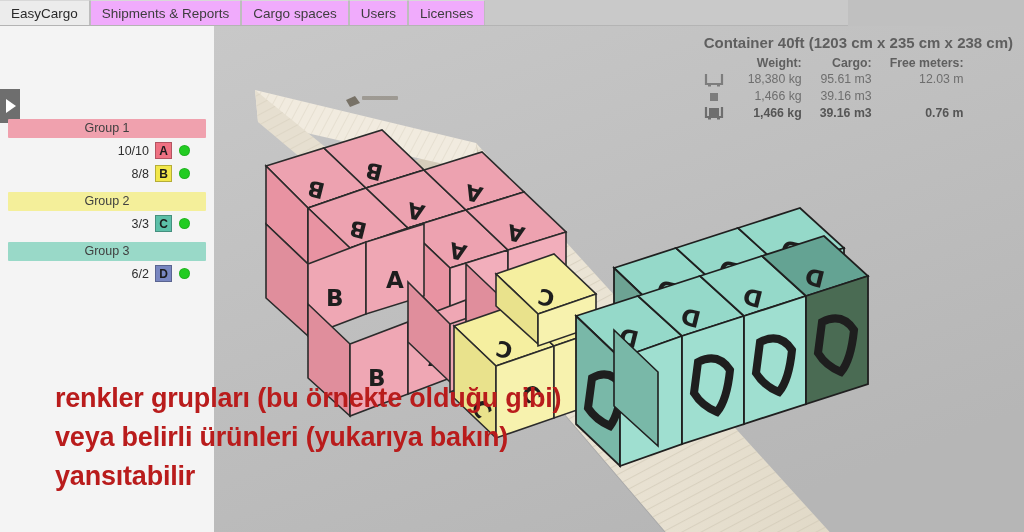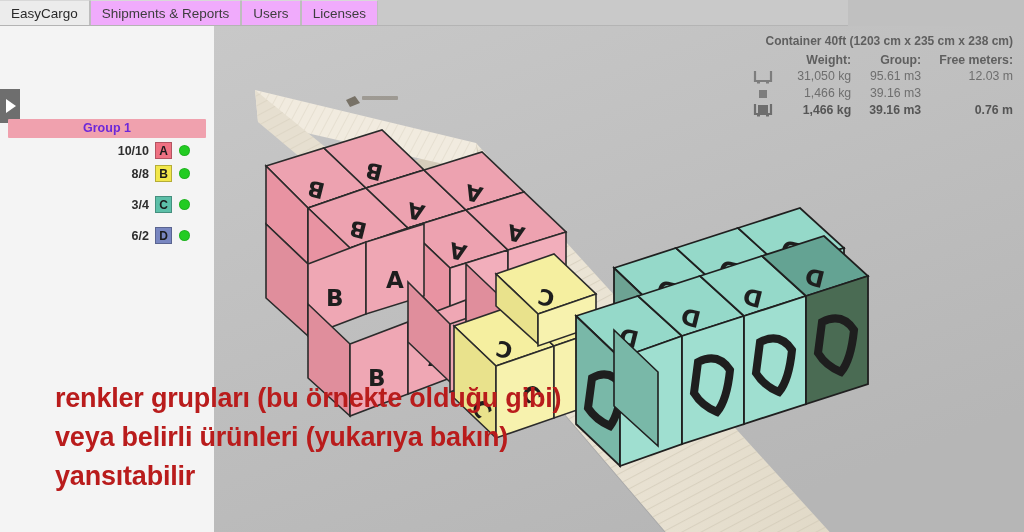--- a/index.html
+++ b/index.html
@@ -54,33 +54,33 @@
     border-bottom: 7px solid transparent;
     border-left: 10px solid #ffffff;
     margin-left: 2px;
   }
 
   .group-list { position: absolute; left: 0; top: 93px; width: 214px; }
   .group-bar {
     margin: 0 8px 0 8px;
     height: 19px; line-height: 19px;
     text-align: center;
-    font-size: 12.5px; font-weight: bold; color: #6d28d9;
+    font-size: 12.5px; font-weight: normal; color: #404040;
     border-radius: 1px;
     cursor: pointer;
   }
   .item-row {
     display: flex; align-items: center; justify-content: flex-end;
     height: 21px;
     padding-right: 24px;
     margin-top: 2px;
     cursor: pointer;
   }
   .item-count {
-    font-size: 12.5px; font-weight: bold; color: #2e2e2e;
+    font-size: 12.5px; font-weight: normal; color: #2e2e2e;
     margin-right: 6px;
   }
   .item-swatch {
     width: 17px; height: 17px;
     display: flex; align-items: center; justify-content: center;
     font-size: 12px; font-weight: bold; color: #1b1b1b;
     border: 1px solid rgba(0,0,0,0.25);
     margin-right: 7px;
   }
   .item-dot {
@@ -99,21 +99,21 @@
   }
   .scene { position: absolute; left: 0; top: 0; width: 810px; height: 506px; }
 
   
   .info {
     position: absolute; right: 11px; top: 8px;
     text-align: right; color: #6b6b6b;
     font-size: 12.5px;
   }
   .info-title {
-    font-size: 12px; font-weight: bold; color: #5f5f5f;
+    font-size: 15px; font-weight: bold; color: #5f5f5f;
     margin-bottom: 4px; white-space: nowrap;
   }
   .info-table { border-collapse: collapse; }
   .info-table td, .info-table th {
     padding: 1px 0 1px 18px;
     font-size: 12.3px; font-weight: normal;
     color: #6e6e6e; white-space: nowrap;
   }
   .info-table th { font-weight: bold; color: #5f5f5f; }
   .info-table tr.bold td { font-weight: bold; color: #555; }
@@ -131,20 +131,21 @@
   }
 </style>
 </head>
 <body>
 
 <div id="app">
 
   <div class="tabbar">
     <div class="tab active">EasyCargo</div>
     <div class="tab">Shipments &amp; Reports</div>
+    <div class="tab">Cargo spaces</div>
     <div class="tab">Users</div>
     <div class="tab">Licenses</div>
   </div>
 
   <div class="sidebar">
 
     <div class="panel-toggle">
       <span class="tri"></span>
     </div>
 
@@ -157,28 +158,30 @@
         <span class="item-dot"></span>
       </div>
       <div class="item-row">
         <span class="item-count">8/8</span>
         <span class="item-swatch" style="background:#f2e74b">B</span>
         <span class="item-dot"></span>
       </div>
 
       <div class="spacer-sm"></div>
 
+      <div class="group-bar" style="background:#f4ef9a">Group 2</div>
       <div class="item-row">
-        <span class="item-count">3/4</span>
+        <span class="item-count">3/3</span>
         <span class="item-swatch" style="background:#5cbfa8">C</span>
         <span class="item-dot"></span>
       </div>
 
       <div class="spacer-sm"></div>
 
+      <div class="group-bar" style="background:#99d9c8">Group 3</div>
       <div class="item-row">
         <span class="item-count">6/2</span>
         <span class="item-swatch" style="background:#7886c0">D</span>
         <span class="item-dot"></span>
       </div>
 
     </div>
   </div>
 
   <div class="viewport">
@@ -384,32 +387,32 @@
       </g>
     </svg>
 
     <div class="info">
       <div class="info-title">Container 40ft (1203 cm x 235 cm x 238 cm)</div>
       <table class="info-table">
         <tbody>
             <tr>
           <th class="ico-cell"></th>
           <th>Weight:</th>
-          <th>Group:</th>
+          <th>Cargo:</th>
           <th>Free meters:</th>
         </tr>
         <tr>
           <td class="ico-cell">
             <svg class="ico" width="20" height="14" viewBox="0 0 20 14">
               <path d="M2,1 L2,11 L18,11 L18,1" fill="none" stroke="#7d7d7d" stroke-width="2.2"></path>
               <rect x="4" y="11" width="3" height="2.5" fill="#7d7d7d"></rect>
               <rect x="13" y="11" width="3" height="2.5" fill="#7d7d7d"></rect>
             </svg>
           </td>
-          <td>31,050 kg</td>
+          <td>18,380 kg</td>
           <td>95.61 m3</td>
           <td>12.03 m</td>
         </tr>
         <tr>
           <td class="ico-cell">
             <svg class="ico" width="20" height="14" viewBox="0 0 20 14">
               <rect x="6" y="3" width="8" height="8" fill="#7d7d7d"></rect>
             </svg>
           </td>
           <td>1,466 kg</td>

